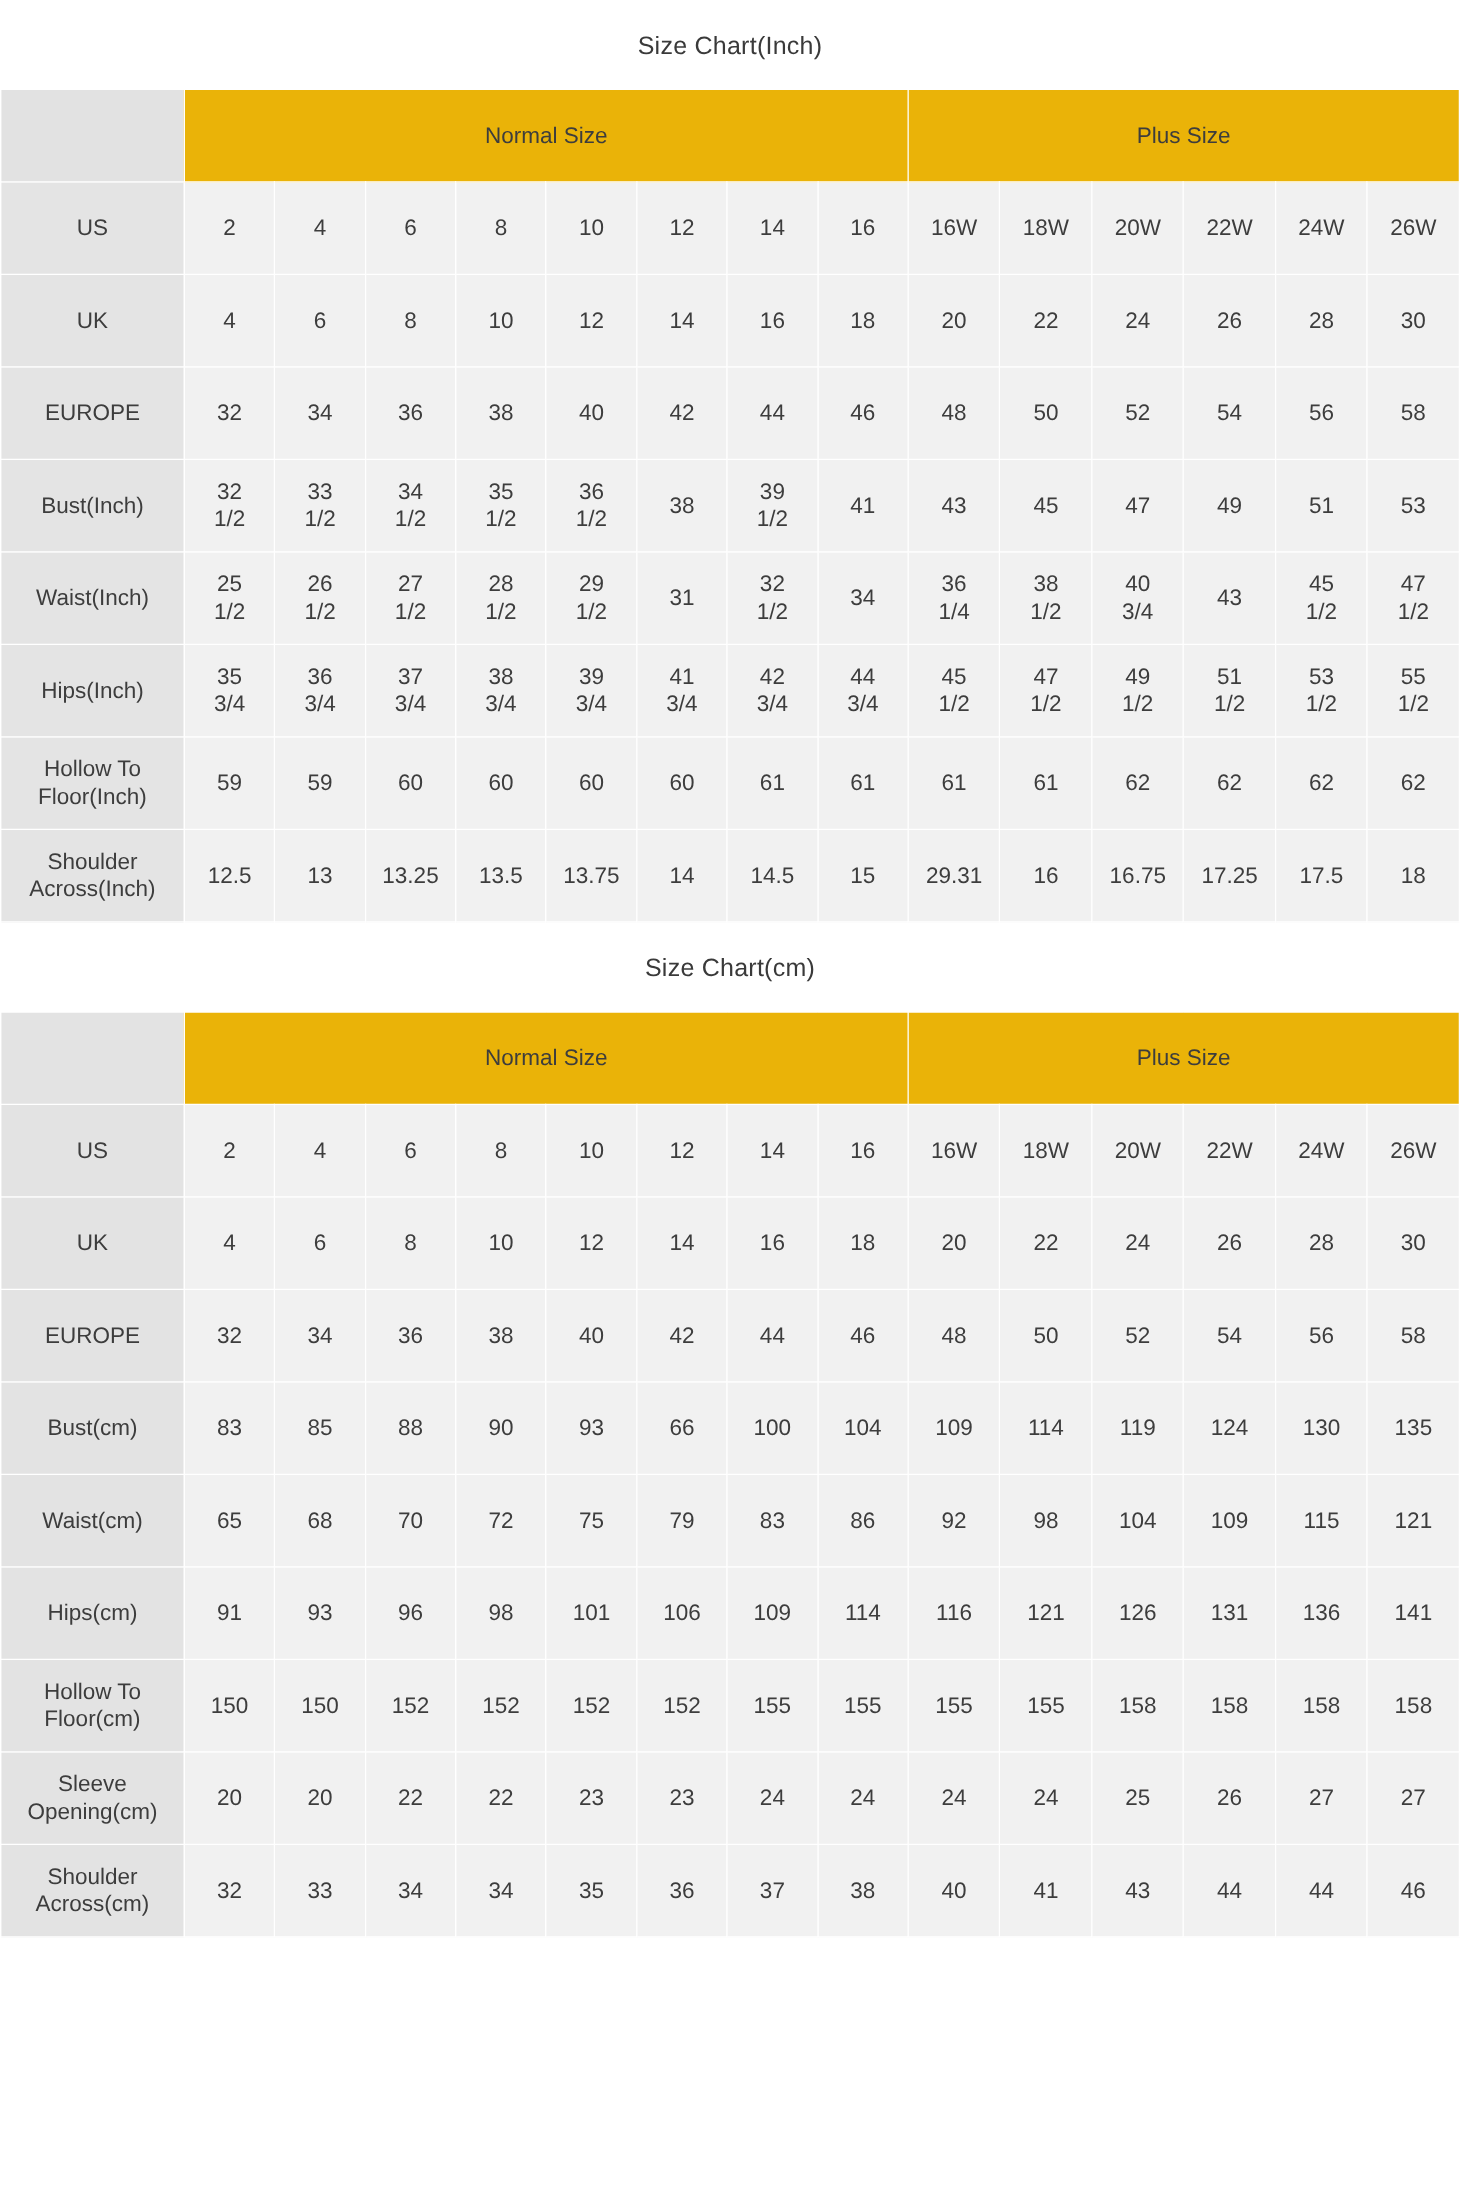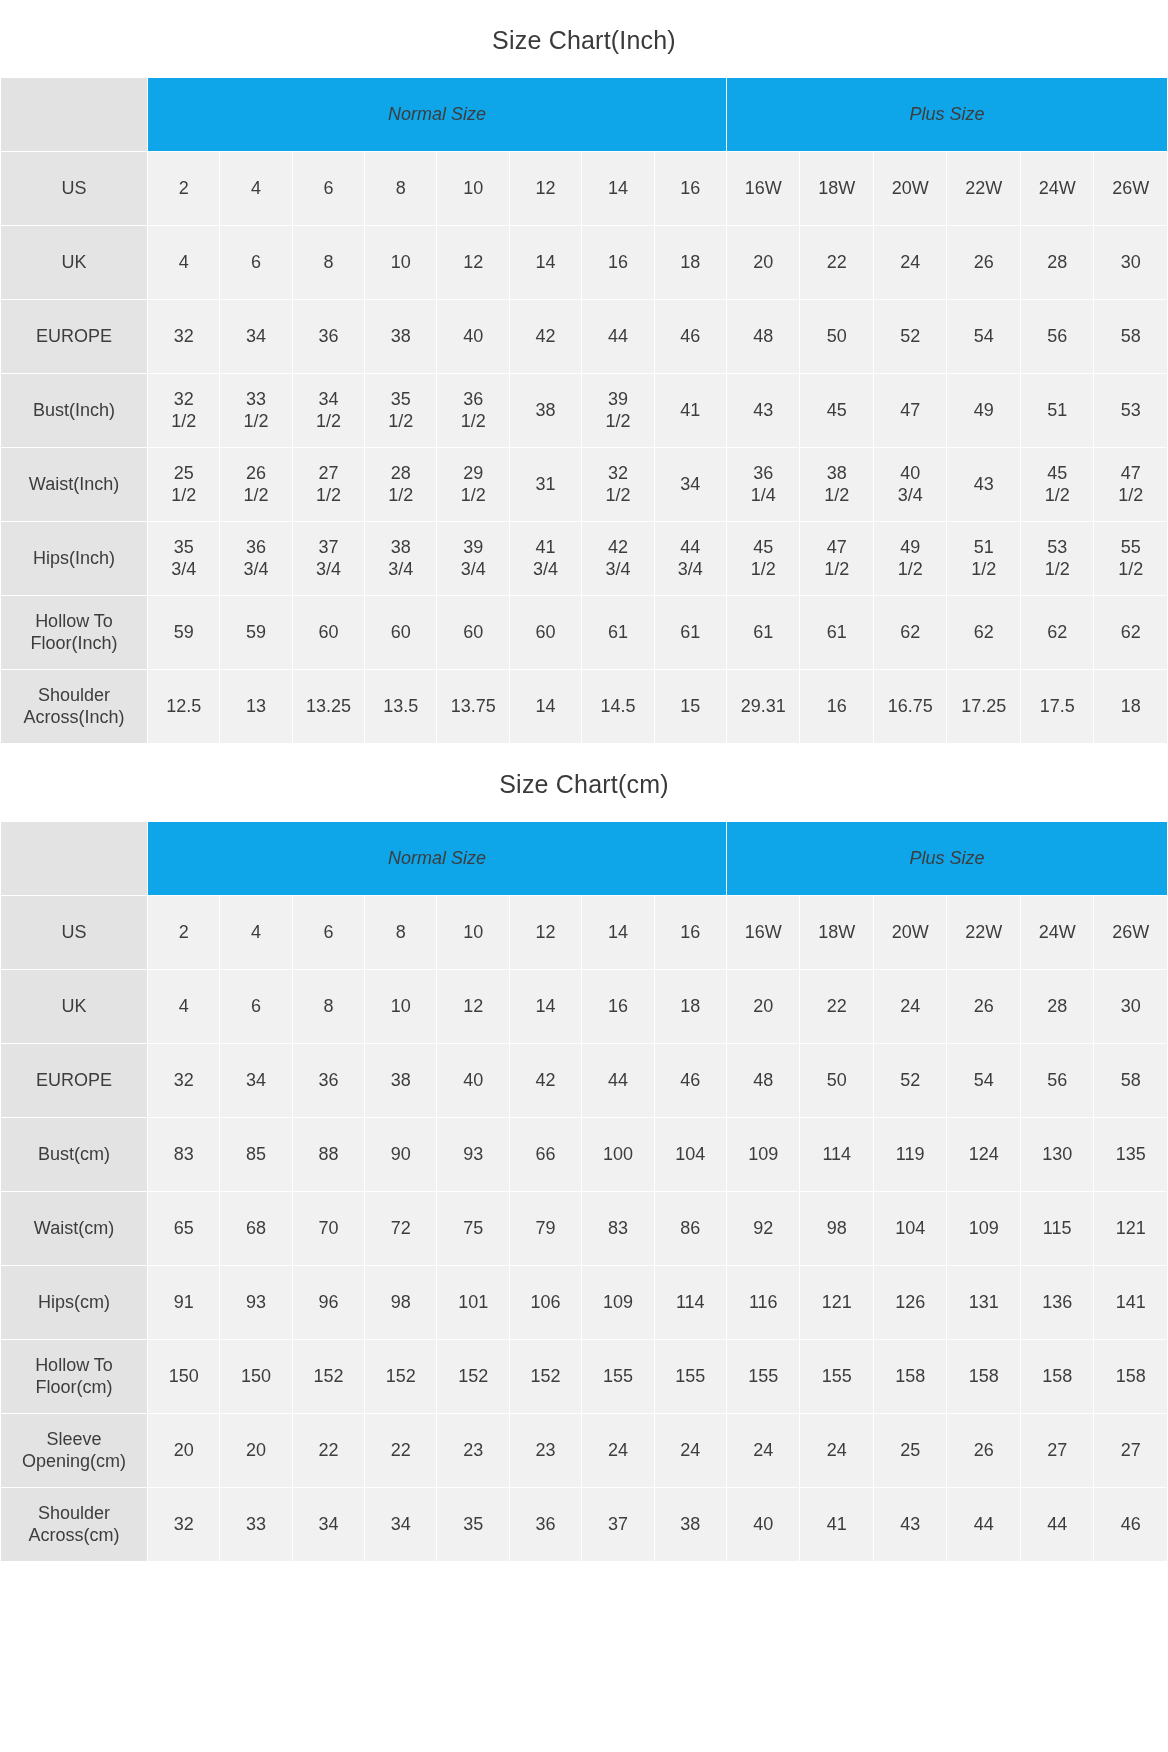--- a/index.html
+++ b/index.html
@@ -13,21 +13,21 @@
     color: #333333;
     -webkit-font-smoothing: antialiased;
   }
   .page {
     width: 1168px;
     box-sizing: border-box;
     padding: 0;
   }
   .chart-title {
     text-align: center;
-    font-size: 25px;
+    font-size: 20px;
     color: #3a3a3a;
     font-weight: 400;
     padding: 26px 0 22px 0;
     letter-spacing: 0.2px;
   }
   table.size-table {
     border-collapse: collapse;
     table-layout: fixed;
     width: 1168px;
     margin: 0;
@@ -38,25 +38,24 @@
     vertical-align: middle;
     font-size: 18px;
     color: #3d3d3d;
     font-weight: 400;
     padding: 0;
     line-height: 1.22;
     height: 74px;
     box-sizing: border-box;
   }
   td.group-head {
-    background: #0ea5e9;
+    background: #eab308;
     font-size: 19px;
     color: #3a3a3a;
     height: 66px;
-    font-style: italic;
   }
   td.blank {
     background: #e2e2e2;
   }
   td.row-label {
     background: #e4e4e4;
     font-size: 18px;
     color: #3a3a3a;
     padding: 4px 6px;
   }

